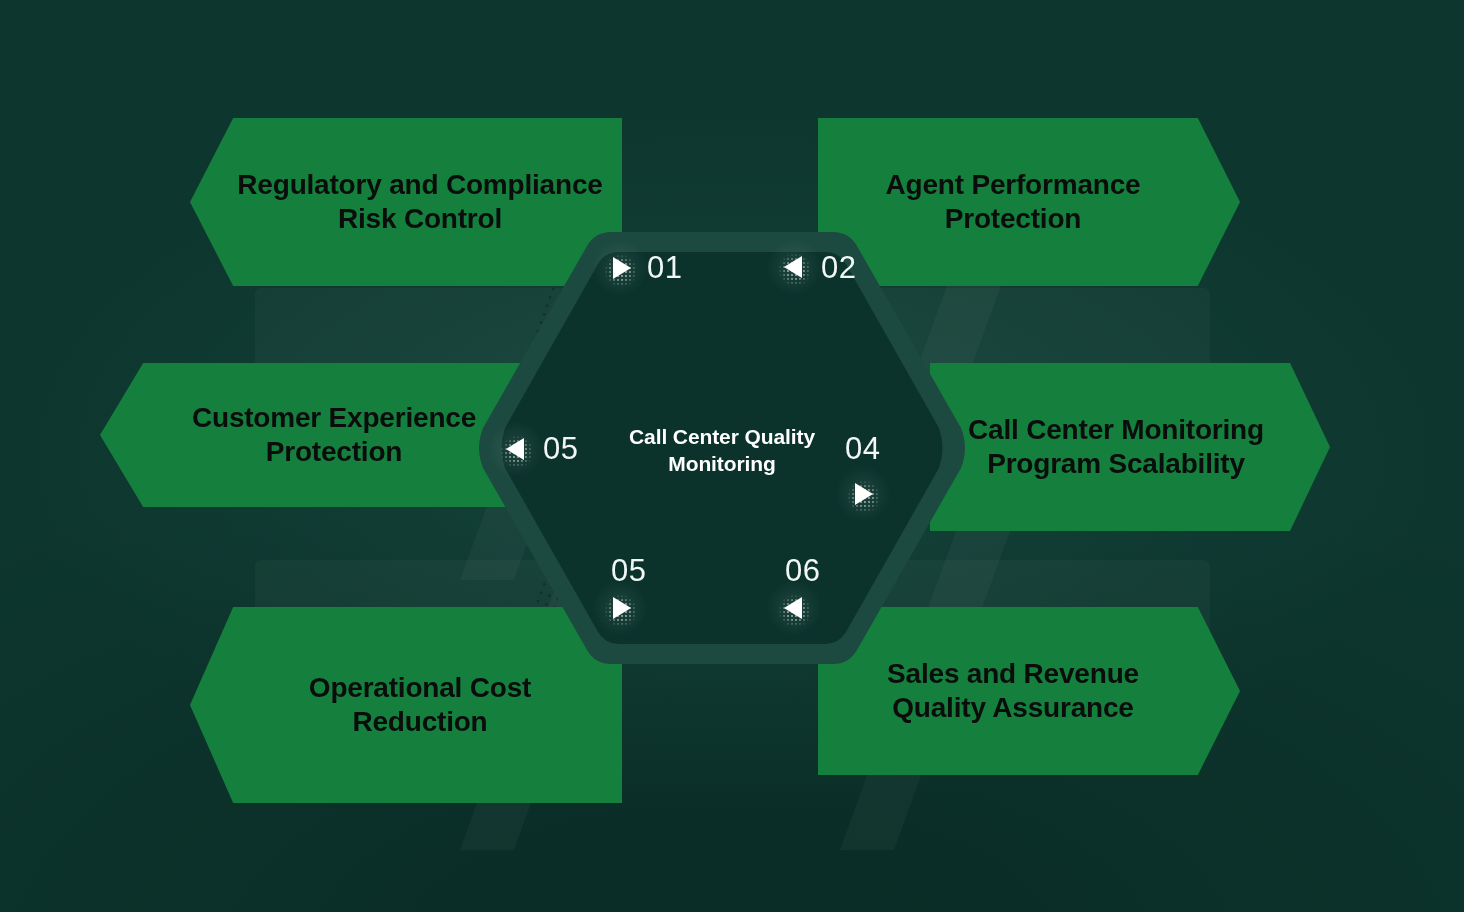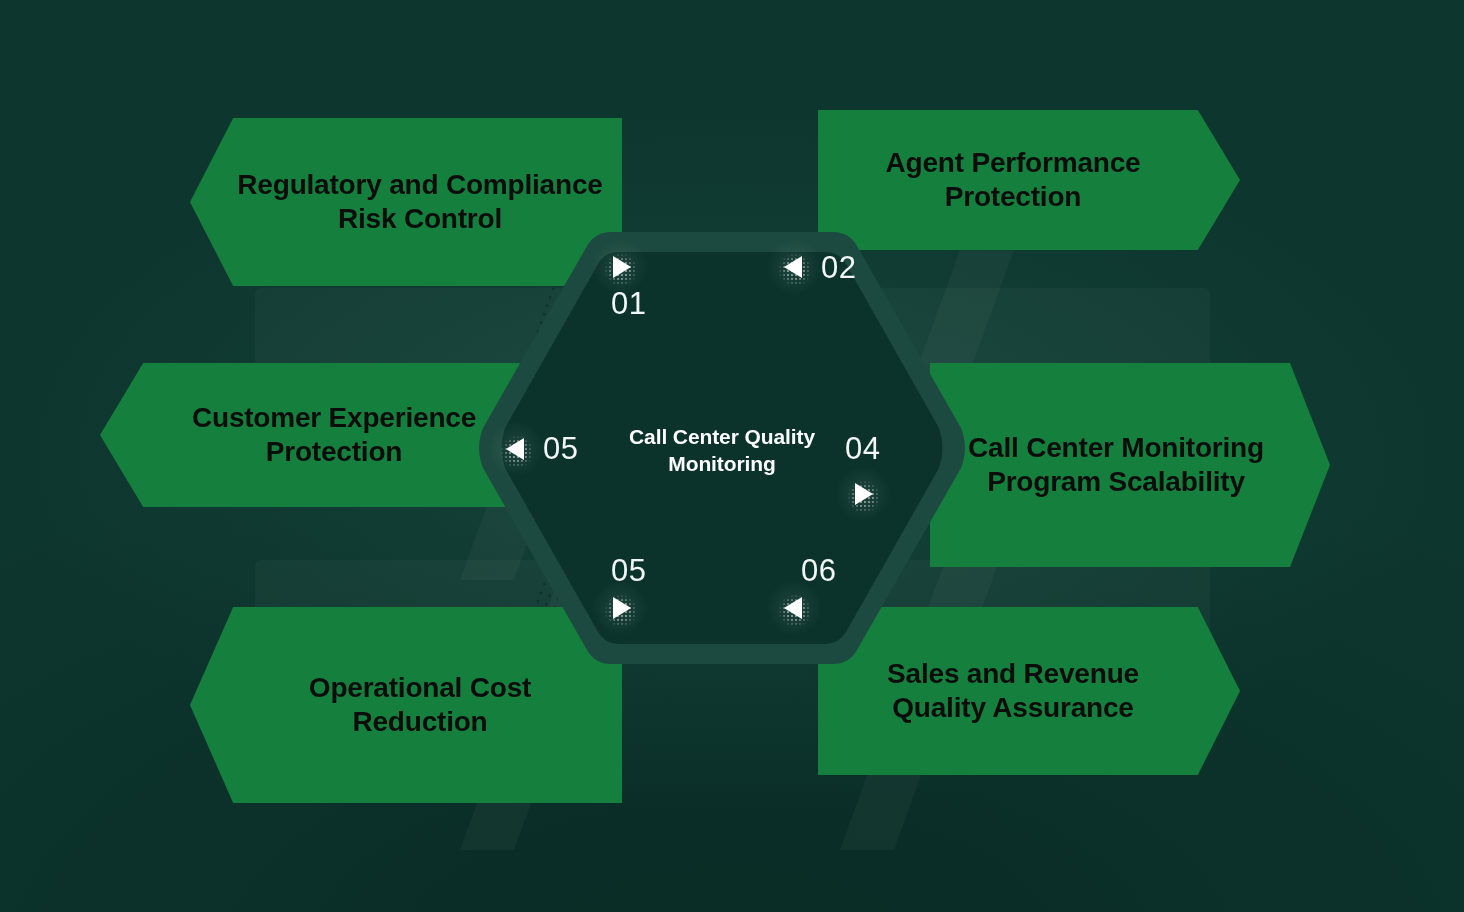--- a/index.html
+++ b/index.html
@@ -86,23 +86,23 @@
   .card.right {
     -webkit-clip-path: polygon(
         0% 0%, 90% 0%, 100% 50%, 90% 100%, 0% 100%);
     clip-path: polygon(
         0% 0%, 90% 0%, 100% 50%, 90% 100%, 0% 100%);
   }
   .card-inner { position: relative; z-index: 2; padding: 0 14px; }
 
   
   .card.c1 { left: 190px;  top: 118px; width: 432px; height: 168px; }
-  .card.c2 { left: 818px;  top: 110px; width: 422px; height: 140px; }
+  .card.c2 { left: 818px;  top: 118px; width: 422px; height: 168px; }
   .card.c3 { left: 100px;  top: 363px; width: 432px; height: 144px; }
-  .card.c4 { left: 930px;  top: 363px; width: 400px; height: 204px; }
+  .card.c4 { left: 930px;  top: 363px; width: 400px; height: 168px; }
   .card.c5 { left: 190px;  top: 607px; width: 432px; height: 196px; }
   .card.c6 { left: 818px;  top: 607px; width: 422px; height: 168px; }
 
   .card.c1 .card-inner,
   .card.c5 .card-inner { transform: translateX(14px); }
   .card.c3 .card-inner { transform: translateX(18px); }
   .card.c2 .card-inner,
   .card.c6 .card-inner { transform: translateX(-16px); }
   .card.c4 .card-inner { transform: translateX(-14px); }
 
@@ -178,28 +178,28 @@
     margin-left: 3px;
   }
   .tri.l {
     border-top: 11px solid transparent;
     border-bottom: 11px solid transparent;
     border-right: 18px solid #ffffff;
     margin-right: 3px;
   }
 
   
-  .node.n1 { left: 126px; top: 22px;  flex-direction: column; gap: 2px; align-items: flex-start; }
+  .node.n1 { left: 126px; top: 22px;  flex-direction: row; gap: 2px; align-items: center; }
   .node.n2 { left: 300px; top: 22px;  flex-direction: row; gap: 2px; align-items: flex-start; }
   .node.n5 { left: 126px; top: 325px; flex-direction: column-reverse; gap: 2px; align-items: flex-start; }
   .node.n6 { left: 300px; top: 325px; flex-direction: column-reverse; gap: 2px; align-items: flex-start; }
   .node.n1 .num { margin-left: 8px; }
   .node.n2 .num { margin-left: 8px; }
   .node.n5 .num { margin-left: 8px; }
-  .node.n6 .num { margin-left: 24px; }
+  .node.n6 .num { margin-left: 8px; }
 
   .node.n3 { left: 22px;  top: 203px; }
   .node.n4 { left: 368px; top: 203px; flex-direction: column; }
 
   .hex-title {
     position: absolute;
     left: 50%;
     top: 196px;
     transform: translateX(-50%);
     width: 260px;

